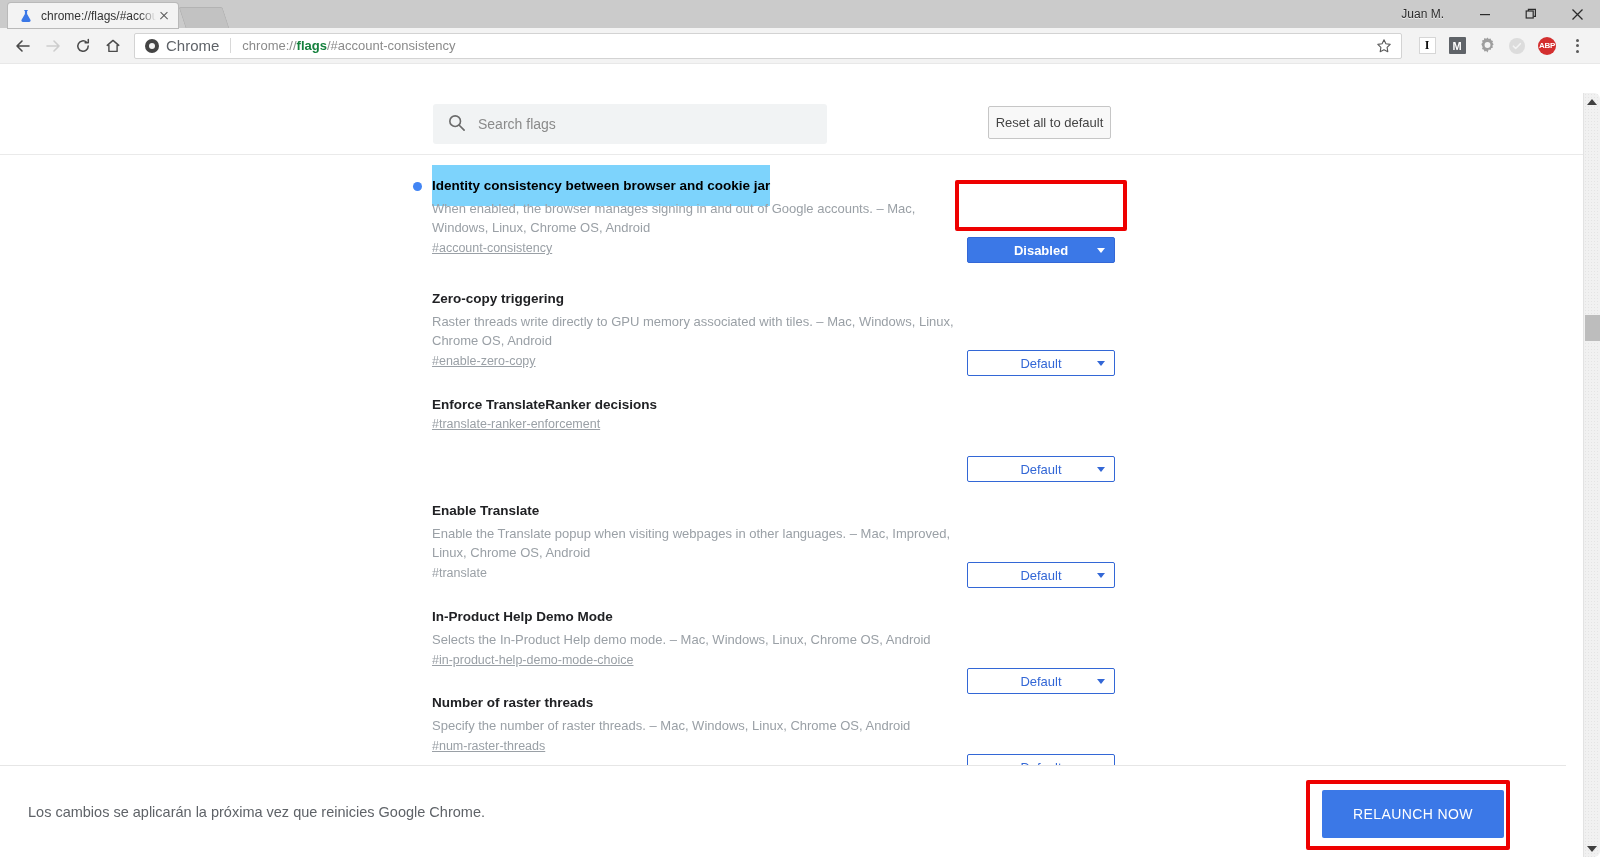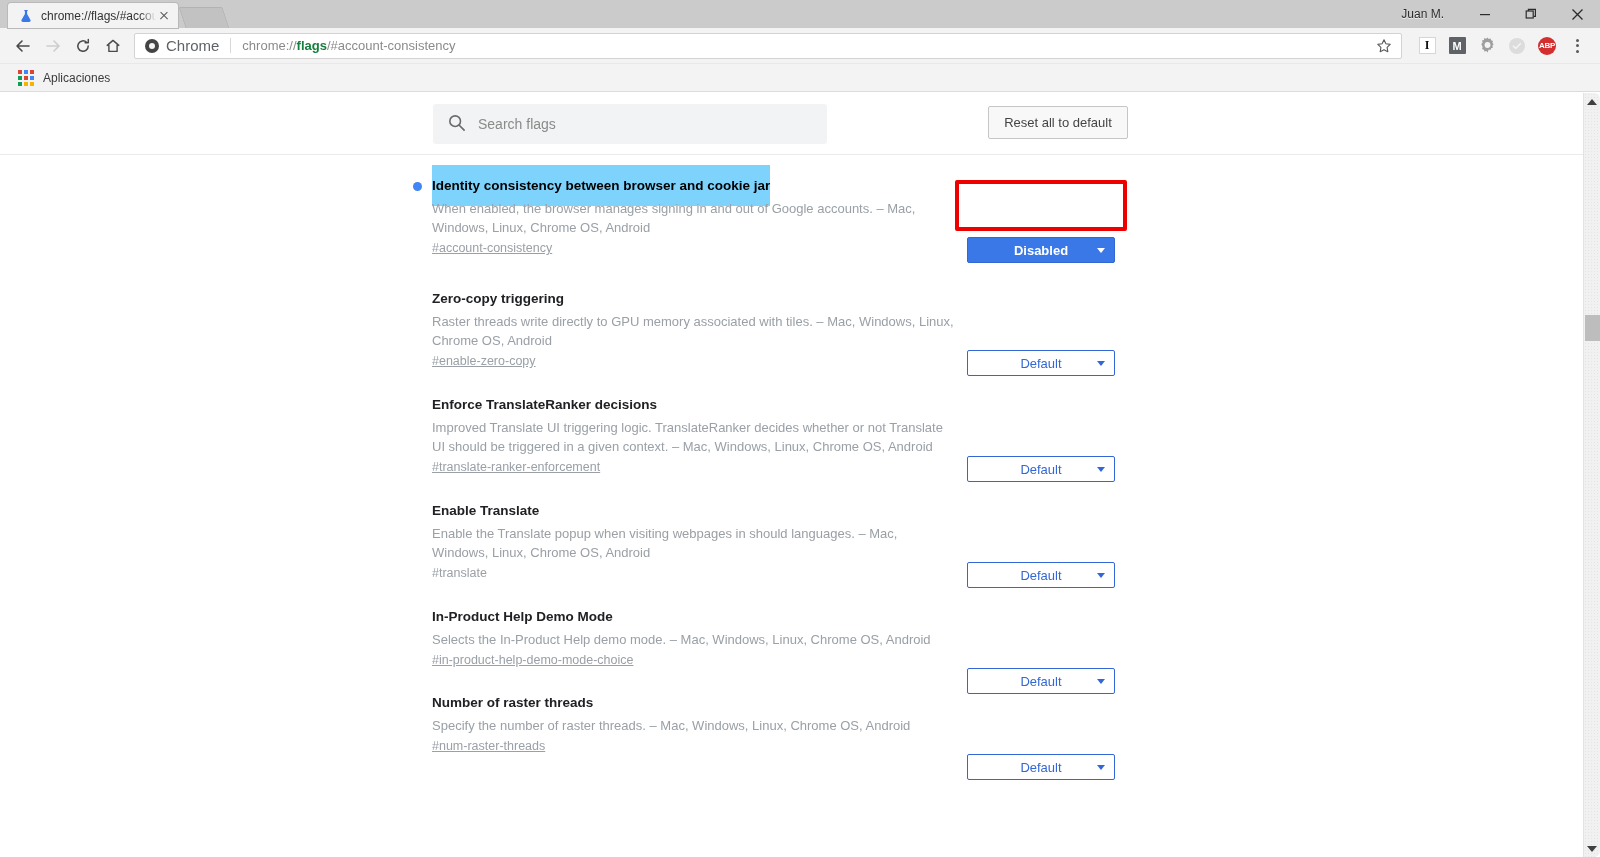--- a/index.html
+++ b/index.html
@@ -130,21 +130,21 @@
     height: 62px; background: #fff; border-bottom: 1px solid #eaeaea;
     position: relative;
   }
   .search-box {
     position:absolute; left: 433px; top: 11px; width: 394px; height: 40px;
     background: #f1f3f4; border-radius: 3px;
     display: flex; align-items: center; padding-left: 14px;
   }
   .search-input-text { font-size: 14px; color: #8a8a8a; margin-left: 12px; }
   .reset-btn {
-    position:absolute; left: 988px; top: 13px; width: 140px; height: 33px;
+    position:absolute; left: 988px; top: 13px; width: 123px; height: 33px;
     background: #f8f8f8; border: 1px solid #c6c6c6; border-radius: 2px;
     font-size: 13px; color: #444; display:flex; align-items:center; justify-content:center;
     cursor: pointer;
   }
 
   .flags-list { position: relative; padding-top: 21px; height: 653px; }
   .flag {
     position: relative; padding-left: 432px; padding-right: 20px;
     margin-bottom: 13px; min-height: 84px;
   }
@@ -330,36 +330,20 @@
       </span>
     <span class="ext">
       <span class="menu-dots">
           <i></i>
           <i></i>
           <i></i>
         </span>
     </span>
   </div>
 
-  <div class="bookmarks">
-    <div class="bm">
-      <span class="apps-grid">
-        <i style="background:#db4437"></i>
-          <i style="background:#4285f4"></i>
-          <i style="background:#db4437"></i>
-        <i style="background:#0f9d58"></i>
-          <i style="background:#db4437"></i>
-          <i style="background:#4285f4"></i>
-        <i style="background:#0f9d58"></i>
-          <i style="background:#f4b400"></i>
-          <i style="background:#f4b400"></i>
-      </span>
-      <span class="bm-label">Aplicaciones</span>
-    </div>
-  </div>
 
   <div class="viewport">
     <div class="page">
 
       <div class="flags-header">
         <div class="search-box">
           <span>
             <svg width="19" height="19" viewBox="0 0 20 20">
               <circle cx="8.6" cy="8.6" r="5.6" fill="none" stroke="#6b6b6b" stroke-width="1.7"></circle>
               <path d="M12.9 12.9L18 18" stroke="#6b6b6b" stroke-width="1.8" stroke-linecap="round"></path>
@@ -393,33 +377,32 @@
           <div class="flag-select-wrap" style="top:16px;">
             <div class="flag-select">
               <span>Default</span>
               <span class="caret"></span>
             </div>
           </div>
         </div>
 
         <div class="flag" style="margin-top:22px;">
           <div><span class="flag-title">Enforce TranslateRanker decisions</span></div>
-          <div class="flag-desc">Improved Translate UI triggering logic. TranslateRanker decides whether or not Translate UI should be triggered in a given context. – Mac, Windows, Linux, Chrome OS, Android</div>
           <span class="flag-hash">#translate-ranker-enforcement</span>
           <div class="flag-select-wrap" style="top:16px;">
             <div class="flag-select">
               <span>Default</span>
               <span class="caret"></span>
             </div>
           </div>
         </div>
 
         <div class="flag" style="margin-top:22px;">
           <div><span class="flag-title">Enable Translate</span></div>
-          <div class="flag-desc">Enable the Translate popup when visiting webpages in should languages. – Mac, Windows, Linux, Chrome OS, Android</div>
+          <div class="flag-desc">Enable the Translate popup when visiting webpages in other languages. – Mac, Improved, Linux, Chrome OS, Android</div>
           <span class="flag-hash nolink">#translate</span>
           <div class="flag-select-wrap" style="top:16px;">
             <div class="flag-select">
               <span>Default</span>
               <span class="caret"></span>
             </div>
           </div>
         </div>
 
         <div class="flag" style="margin-top:22px; min-height:64px;">
@@ -441,20 +424,25 @@
           <div class="flag-select-wrap" style="top:16px;">
             <div class="flag-select">
               <span>Default</span>
               <span class="caret"></span>
             </div>
           </div>
         </div>
 
       </div>
 
+      <div class="relaunch-bar">
+        <span class="relaunch-text">Los cambios se aplicarán la próxima vez que reinicies Google Chrome.</span>
+        <div class="relaunch-btn">RELAUNCH NOW</div>
+        <div class="annotate-box" style="left:1306px; top:14px; width:204px; height:70px;"></div>
+      </div>
 
     </div>
 
     <div class="scrollbar">
       <div class="sb-arrow up">
           <span class="sb-up-tri"></span>
         </div>
       <div class="sb-thumb"></div>
       <div class="sb-arrow down">
           <span class="sb-down-tri"></span>

